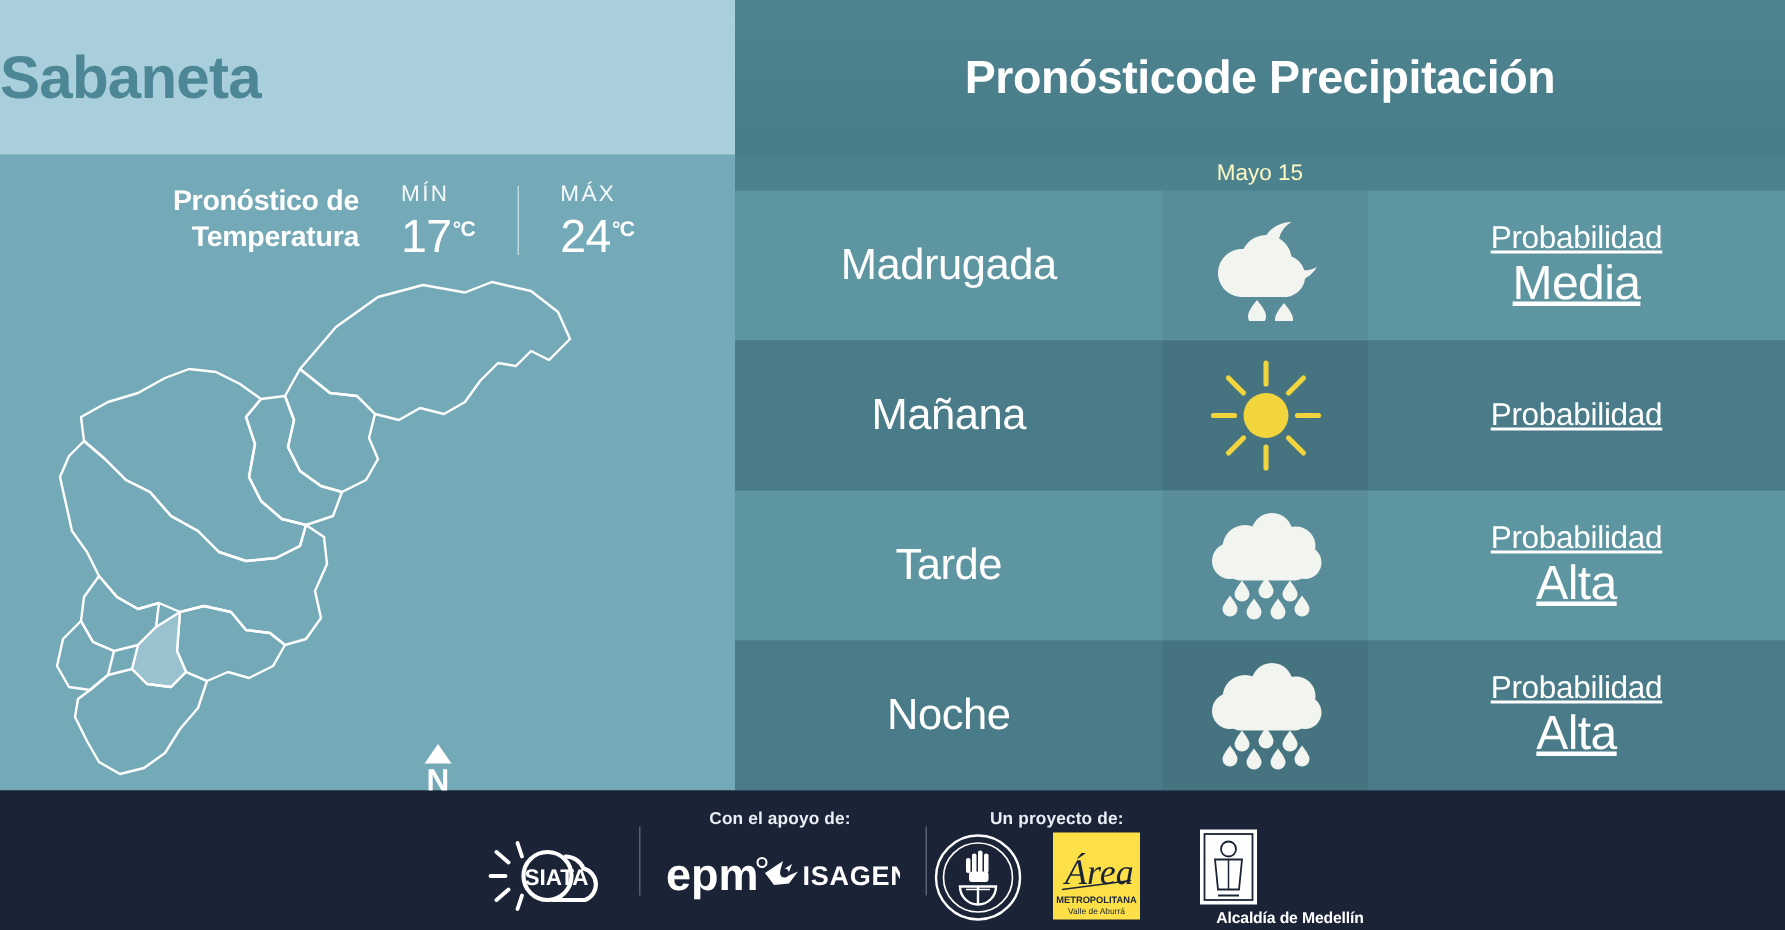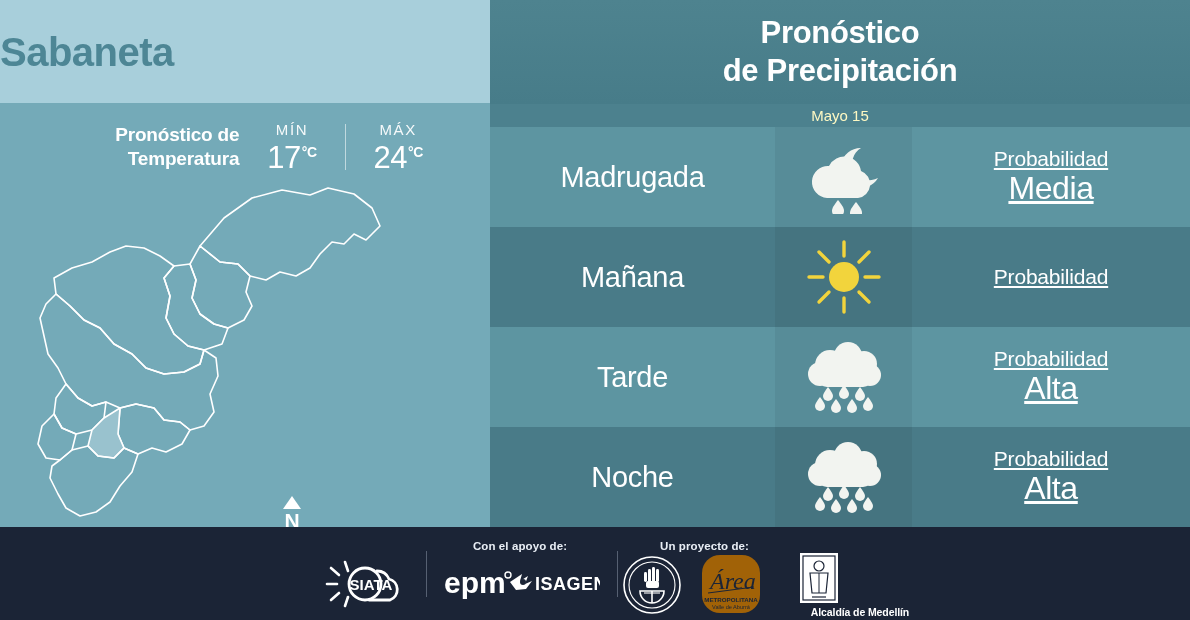--- a/index.html
+++ b/index.html
@@ -26,21 +26,21 @@
   }
 
   #temp-block {
     position:absolute; left:0; top:112px; width:538px; height:70px;
     display:flex; align-items:center; justify-content:center; gap:28px;
   }
   #temp-title {
     font-size:19px; font-weight:bold; color:#ffffff;
     text-align:right; line-height:1.25; letter-spacing:-0.2px;
   }
-  .temp-col { text-align:center; color:#fff; line-height:1; }
+  .temp-col { text-align:left; color:#fff; line-height:1; }
   .temp-col .lbl { font-size:15px; letter-spacing:1.6px; opacity:.93; }
   .temp-col .val {
     font-size:31px; margin-top:5px; letter-spacing:-0.5px;
     display:flex; align-items:flex-start; justify-content:center;
   }
   .temp-col .val .deg { font-size:14px; font-weight:bold; margin-top:3px; margin-left:1px; }
   #temp-divider { width:1px; height:46px; background:rgba(255,255,255,.55); }
 
   
   #map-wrap { position:absolute; left:0; top:168px; width:490px; height:359px; }
@@ -52,21 +52,21 @@
   #compass .arrow {
     width:0;height:0;border-left:9px solid transparent;border-right:9px solid transparent;
     border-bottom:13px solid #fff;
   }
   #compass .n { font-size:21px; font-weight:bold; line-height:1; margin-top:1px; }
 
   
   #right-panel { position:absolute; left:490px; top:0; width:700px; height:527px; background:#4a7f8c; }
   #precip-header {
     position:absolute; left:0; top:0; width:700px; height:104px;
-    display:flex; flex-direction:column; align-items:center; justify-content:center;
+    display:flex; flex-direction:row; align-items:center; justify-content:center;
     background:linear-gradient(180deg,#4e838f 0%,#477c89 100%);
   }
   #precip-header .t1, #precip-header .t2 {
     font-size:31px; font-weight:bold; color:#fff; line-height:1.22; letter-spacing:-0.3px;
   }
   #date-band {
     position:absolute; left:0; top:104px; width:700px; height:23px;
     background:#4c818e; display:flex; align-items:center; justify-content:center;
   }
   #date-band span { font-size:15px; color:#fef9c3; }
@@ -358,21 +358,21 @@
             <rect x="34" y="14" width="3" height="13" rx="1.4"></rect>
             <rect x="22" y="17" width="3" height="10" rx="1.4"></rect>
             <rect x="24" y="26" width="13" height="7" rx="2"></rect>
           </g>
           <path d="M18,36 a12,12 0 0,0 24,0 Z" fill="none" stroke="#ffffff" stroke-width="1.6"></path>
           <line x1="30" y1="36" x2="30" y2="48" stroke="#ffffff" stroke-width="1.6"></line>
           <line x1="22" y1="38" x2="38" y2="38" stroke="#ffffff" stroke-width="1.1"></line>
         </svg>
       </div>
 
-      <div class="logo-box" style="left:702px; top:28px; width:58px; height:58px; background:#a16207;border-radius:18px;">
+      <div class="logo-box" style="left:702px; top:28px; width:58px; height:58px; background:#fde047;">
         <svg width="58" height="58" viewBox="0 0 58 58">
           <text x="8" y="34" font-family="Liberation Serif, serif" font-size="24" font-style="italic" fill="#1b2436">Área</text>
           <line x1="6" y1="38" x2="52" y2="32" stroke="#1b2436" stroke-width="1"></line>
           <text x="29" y="47" font-family="Liberation Sans, sans-serif" font-size="6.2" font-weight="bold" fill="#1b2436" text-anchor="middle">METROPOLITANA</text>
           <text x="29" y="54" font-family="Liberation Sans, sans-serif" font-size="5.6" fill="#1b2436" text-anchor="middle">Valle de Aburrá</text>
         </svg>
       </div>
 
       <div class="logo-box" style="left:800px; top:26px; width:38px; height:50px; background:#ffffff;">
         <svg width="38" height="50" viewBox="0 0 38 50">

